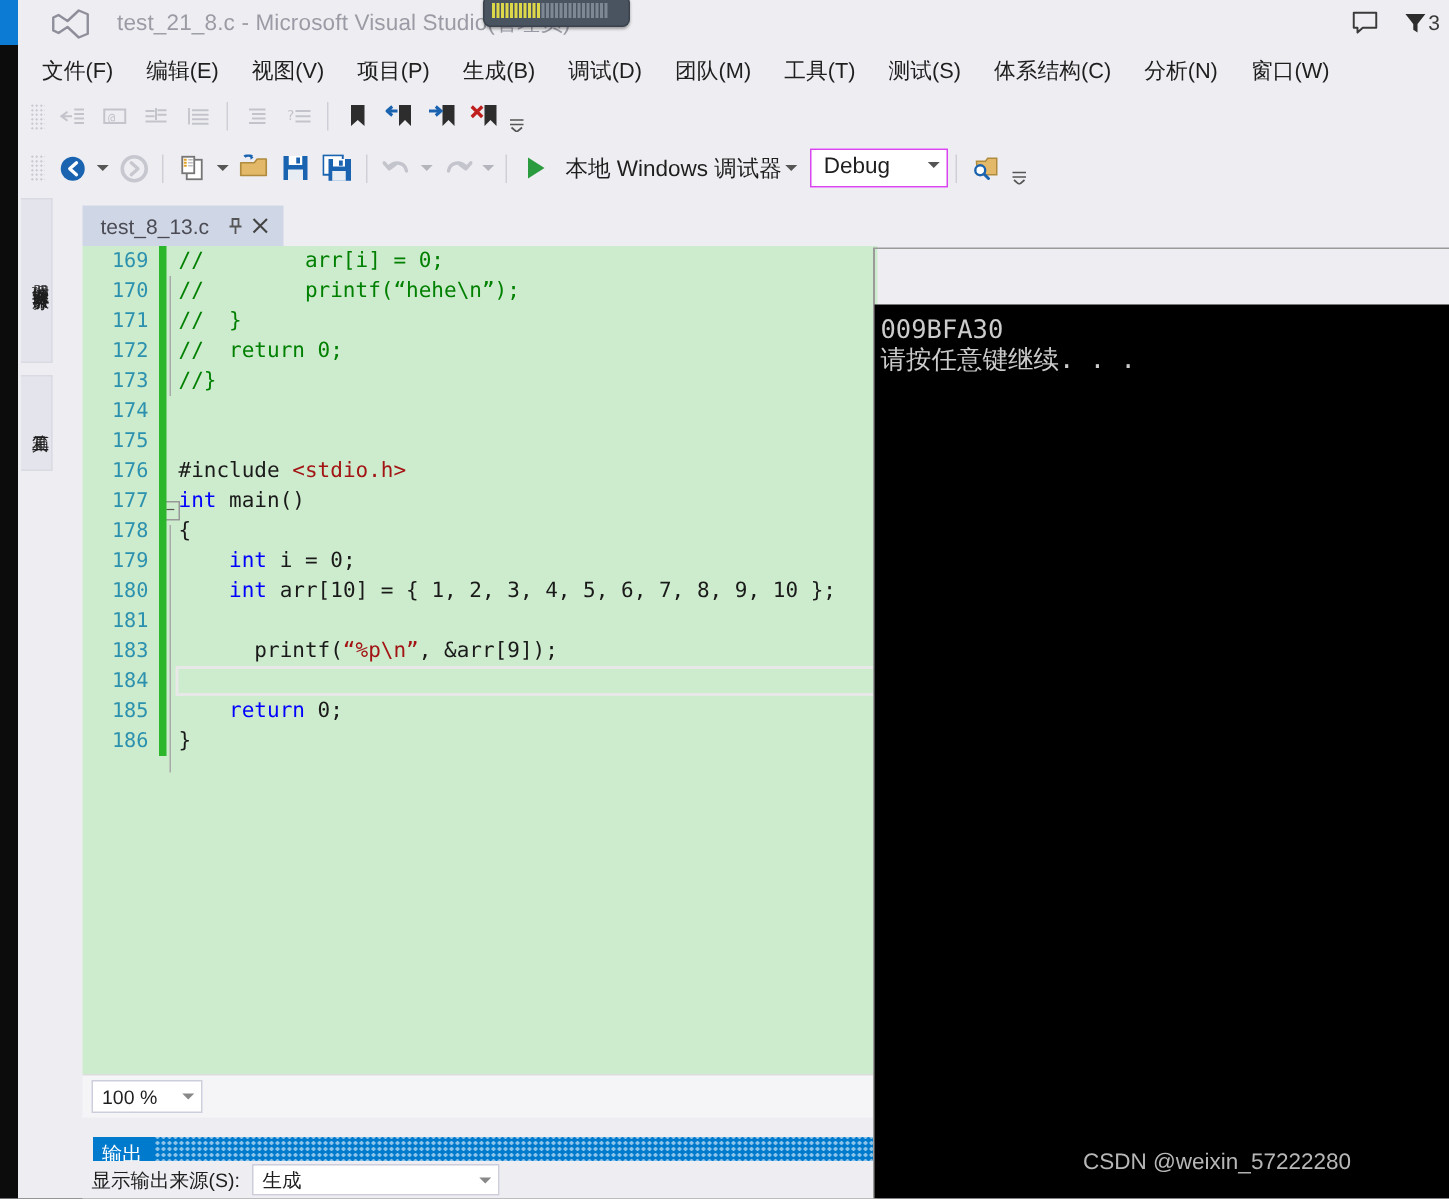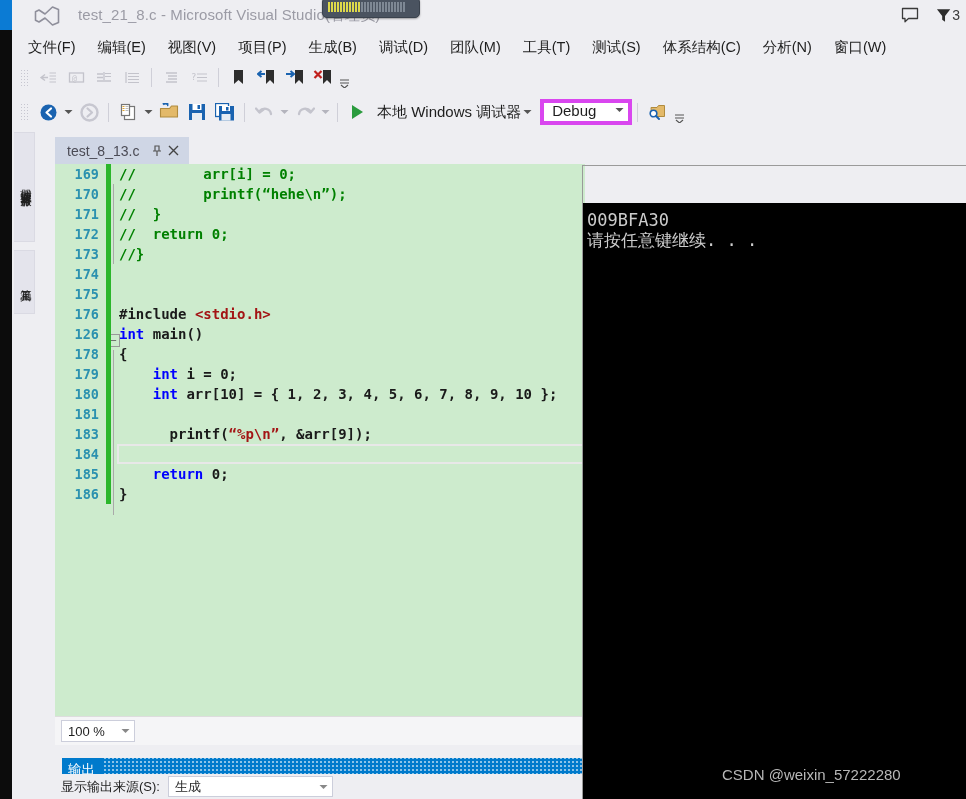--- a/index.html
+++ b/index.html
@@ -53,21 +53,21 @@
         background-image:radial-gradient(#c4c4ce 36%,transparent 38%);
         background-size:3px 3px;opacity:.95;}
   .tbtn{width:26px;height:24px;display:flex;align-items:center;justify-content:center;margin:0 1px;}
   .tsep{width:1px;height:19px;background:#cfcfd8;margin:0 5px;}
   .caret{width:13px;height:24px;display:flex;align-items:center;justify-content:center;}
   .caret svg{display:block;}
   .overflow-chev{width:16px;height:24px;display:flex;align-items:flex-end;justify-content:center;padding-bottom:3px;}
 
   .run-label{font-size:15px;color:#1e1e1e;margin-left:6px;white-space:nowrap;}
   .combo{
-    height:26px;min-width:92px;border:4px solid #d946ef;background:#fff;
+    height:26px;min-width:92px;border:1px solid #d946ef;background:#fff;
     display:flex;align-items:center;justify-content:space-between;
     padding:0 4px 4px 8px;margin-left:6px;box-sizing:border-box;
   }
   .combo span{font-size:15px;color:#1e1e1e;white-space:nowrap;}
 
   
   #left-dock{position:absolute;left:12px;top:132px;width:25px;height:640px;background:#eeeef2;}
   .vtab{
     position:absolute;left:2px;width:21px;
     writing-mode:vertical-rl;text-orientation:upright;
@@ -83,21 +83,21 @@
     display:flex;align-items:center;padding:0 8px 0 12px;box-sizing:border-box;
   }
   #doc-tab .tabname{font-size:14px;color:#4b4b55;margin-right:10px;white-space:nowrap;}
   #doc-tab .pin,#doc-tab .close{width:16px;height:16px;display:flex;align-items:center;justify-content:center;color:#555;font-size:13px;}
 
   
   #editor{
     position:absolute;left:55px;top:164px;width:530px;height:552px;
     background:#cdebcd;overflow:hidden;
   }
-  .code-row{position:relative;height:20px;display:flex;align-items:center;white-space:pre;font-weight:bold;}
+  .code-row{position:relative;height:20px;display:flex;align-items:center;white-space:pre;}
   .lineno{
     width:50px;text-align:right;padding-right:6px;box-sizing:border-box;
     font-family:"DejaVu Sans Mono","Liberation Mono",monospace;font-size:13.5px;color:#2b91af;
   }
   .chgbar{width:5px;height:20px;background:#2bb62b;margin-left:1px;}
   .codetext{
     font-family:"DejaVu Sans Mono","Liberation Mono",monospace;font-size:14px;
     color:#1a1a1a;margin-left:8px;white-space:pre;
   }
   .kw{color:#0000ff;}
@@ -476,21 +476,21 @@
     <div class="cur-line-box" style="top:280px;"></div>
     <div id="code-lines">
         <div class="code-row"><span class="lineno">169</span><span class="chgbar"></span><span class="codetext"><span class="cmt">//        arr[i] = 0;</span></span></div>
         <div class="code-row"><span class="lineno">170</span><span class="chgbar"></span><span class="codetext"><span class="cmt">//        printf(“hehe\n”);</span></span></div>
         <div class="code-row"><span class="lineno">171</span><span class="chgbar"></span><span class="codetext"><span class="cmt">//  }</span></span></div>
         <div class="code-row"><span class="lineno">172</span><span class="chgbar"></span><span class="codetext"><span class="cmt">//  return 0;</span></span></div>
         <div class="code-row"><span class="lineno">173</span><span class="chgbar"></span><span class="codetext"><span class="cmt">//}</span></span></div>
         <div class="code-row"><span class="lineno">174</span><span class="chgbar"></span><span class="codetext"></span></div>
         <div class="code-row"><span class="lineno">175</span><span class="chgbar"></span><span class="codetext"></span></div>
         <div class="code-row"><span class="lineno">176</span><span class="chgbar"></span><span class="codetext"><span class="pp">#include</span> <span class="inc">&lt;stdio.h&gt;</span></span></div>
-        <div class="code-row"><span class="lineno">126</span><span class="chgbar"></span><span class="codetext"><span class="kw">int</span> main()</span></div>
+        <div class="code-row"><span class="lineno">177</span><span class="chgbar"></span><span class="codetext"><span class="kw">int</span> main()</span></div>
         <div class="code-row"><span class="lineno">178</span><span class="chgbar"></span><span class="codetext">{</span></div>
         <div class="code-row"><span class="lineno">179</span><span class="chgbar"></span><span class="codetext">    <span class="kw">int</span> i = 0;</span></div>
         <div class="code-row"><span class="lineno">180</span><span class="chgbar"></span><span class="codetext">    <span class="kw">int</span> arr[10] = { 1, 2, 3, 4, 5, 6, 7, 8, 9, 10 };</span></div>
         <div class="code-row"><span class="lineno">181</span><span class="chgbar"></span><span class="codetext"></span></div>
         <div class="code-row"><span class="lineno">183</span><span class="chgbar"></span><span class="codetext">      printf(<span class="str">“%p\n”</span>, &amp;arr[9]);</span></div>
         <div class="code-row"><span class="lineno">184</span><span class="chgbar"></span><span class="codetext"></span></div>
         <div class="code-row"><span class="lineno">185</span><span class="chgbar"></span><span class="codetext">    <span class="kw">return</span> 0;</span></div>
         <div class="code-row"><span class="lineno">186</span><span class="chgbar"></span><span class="codetext">}</span></div>
       </div>
   </div>

